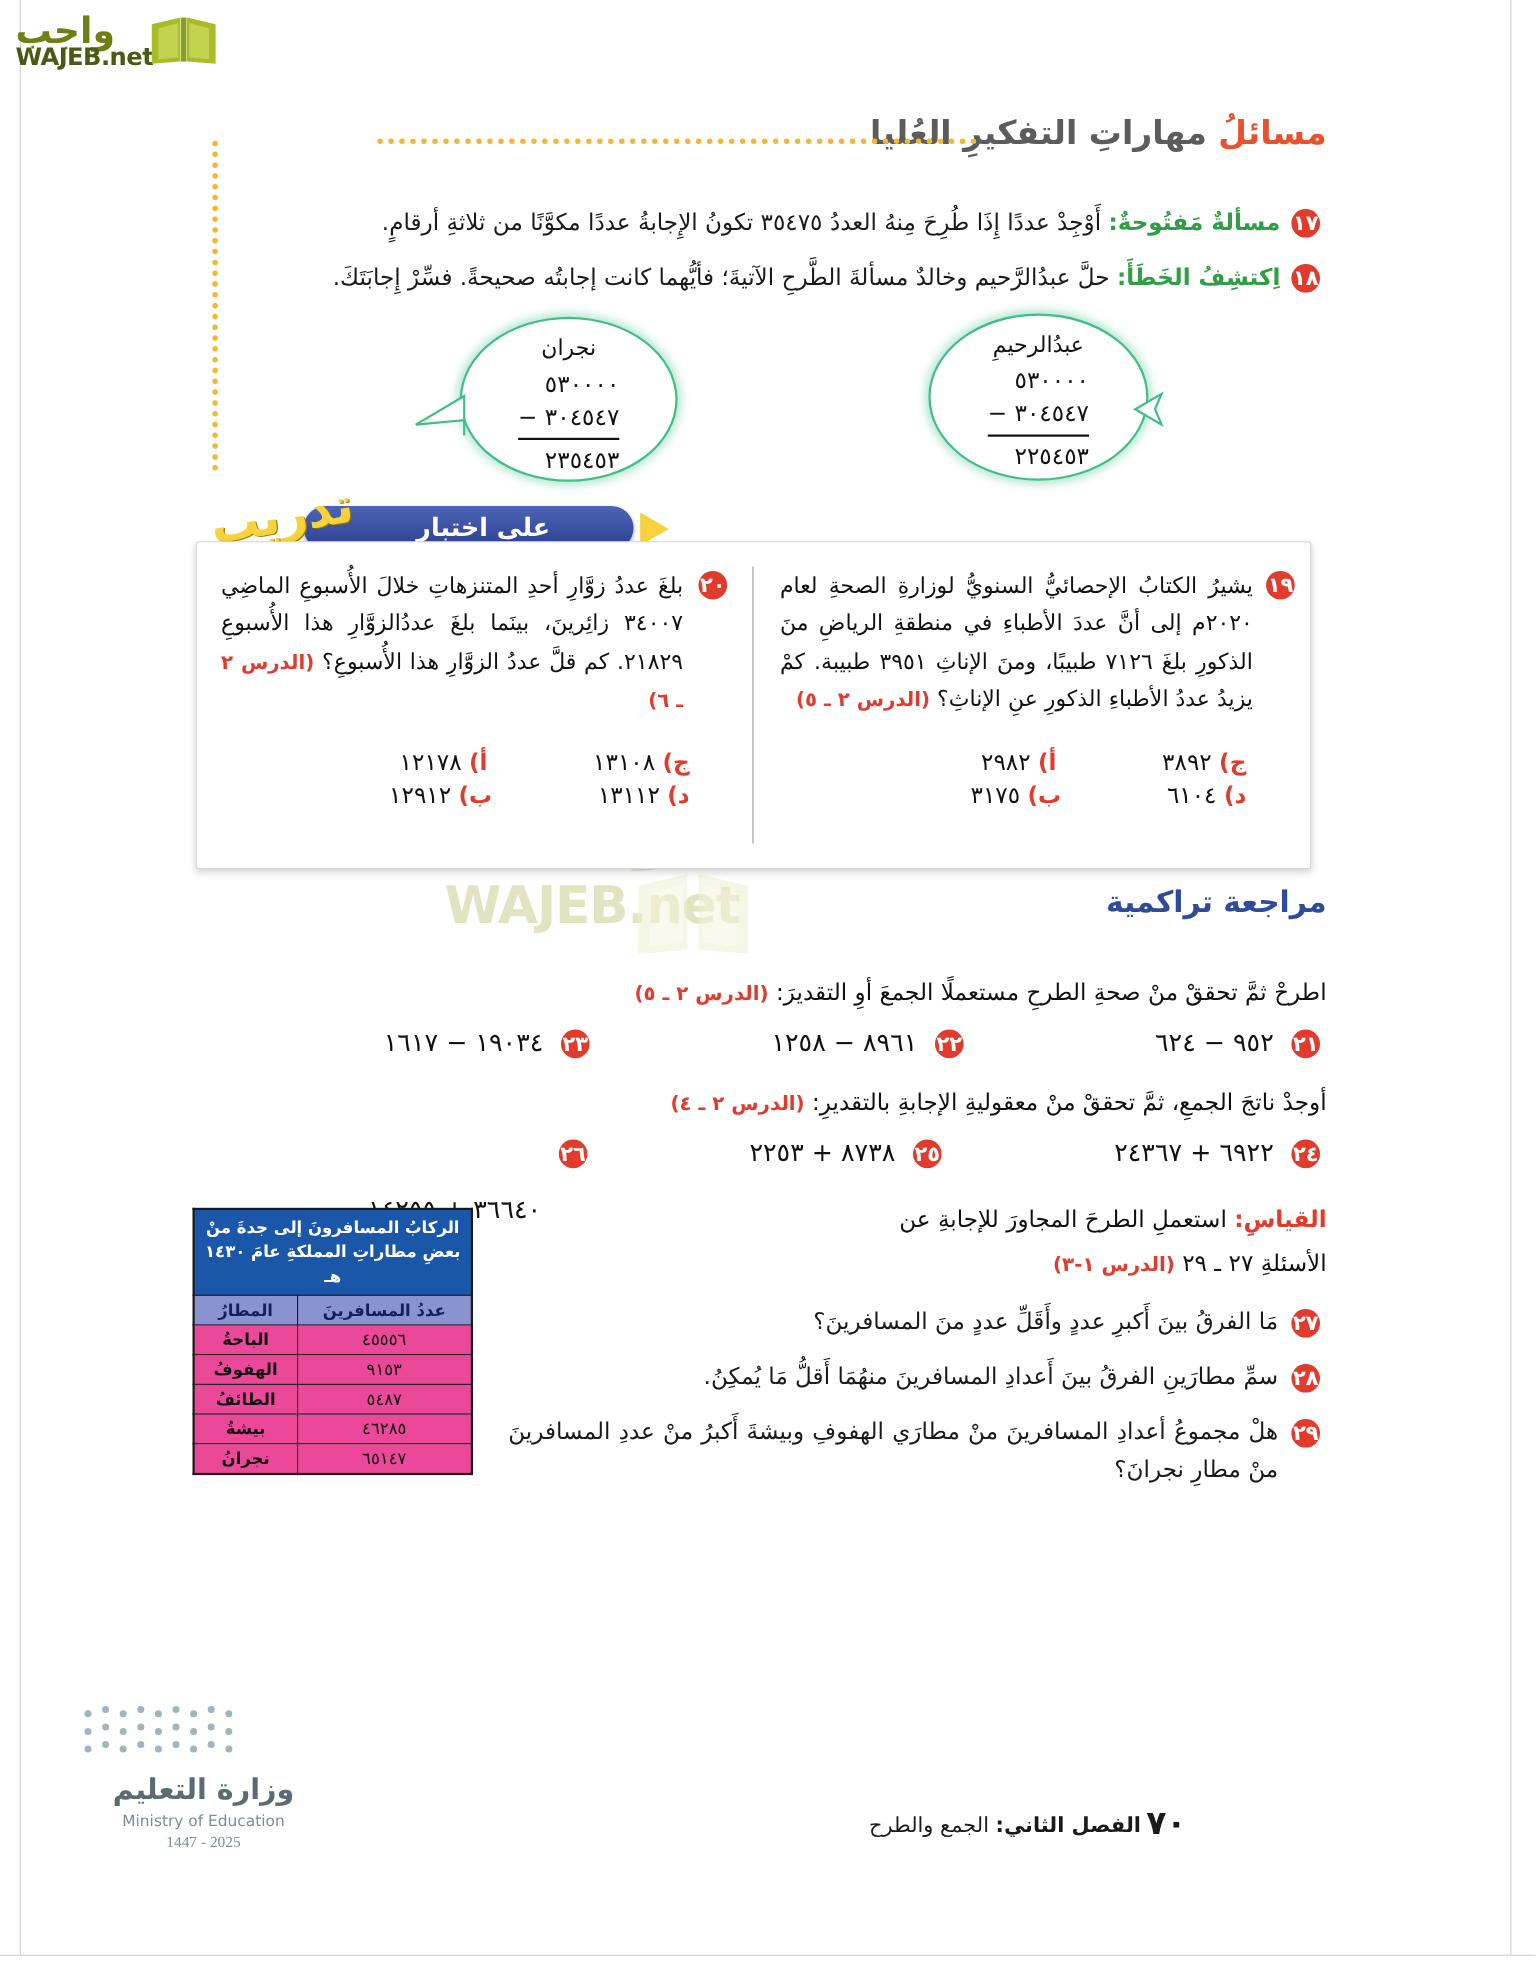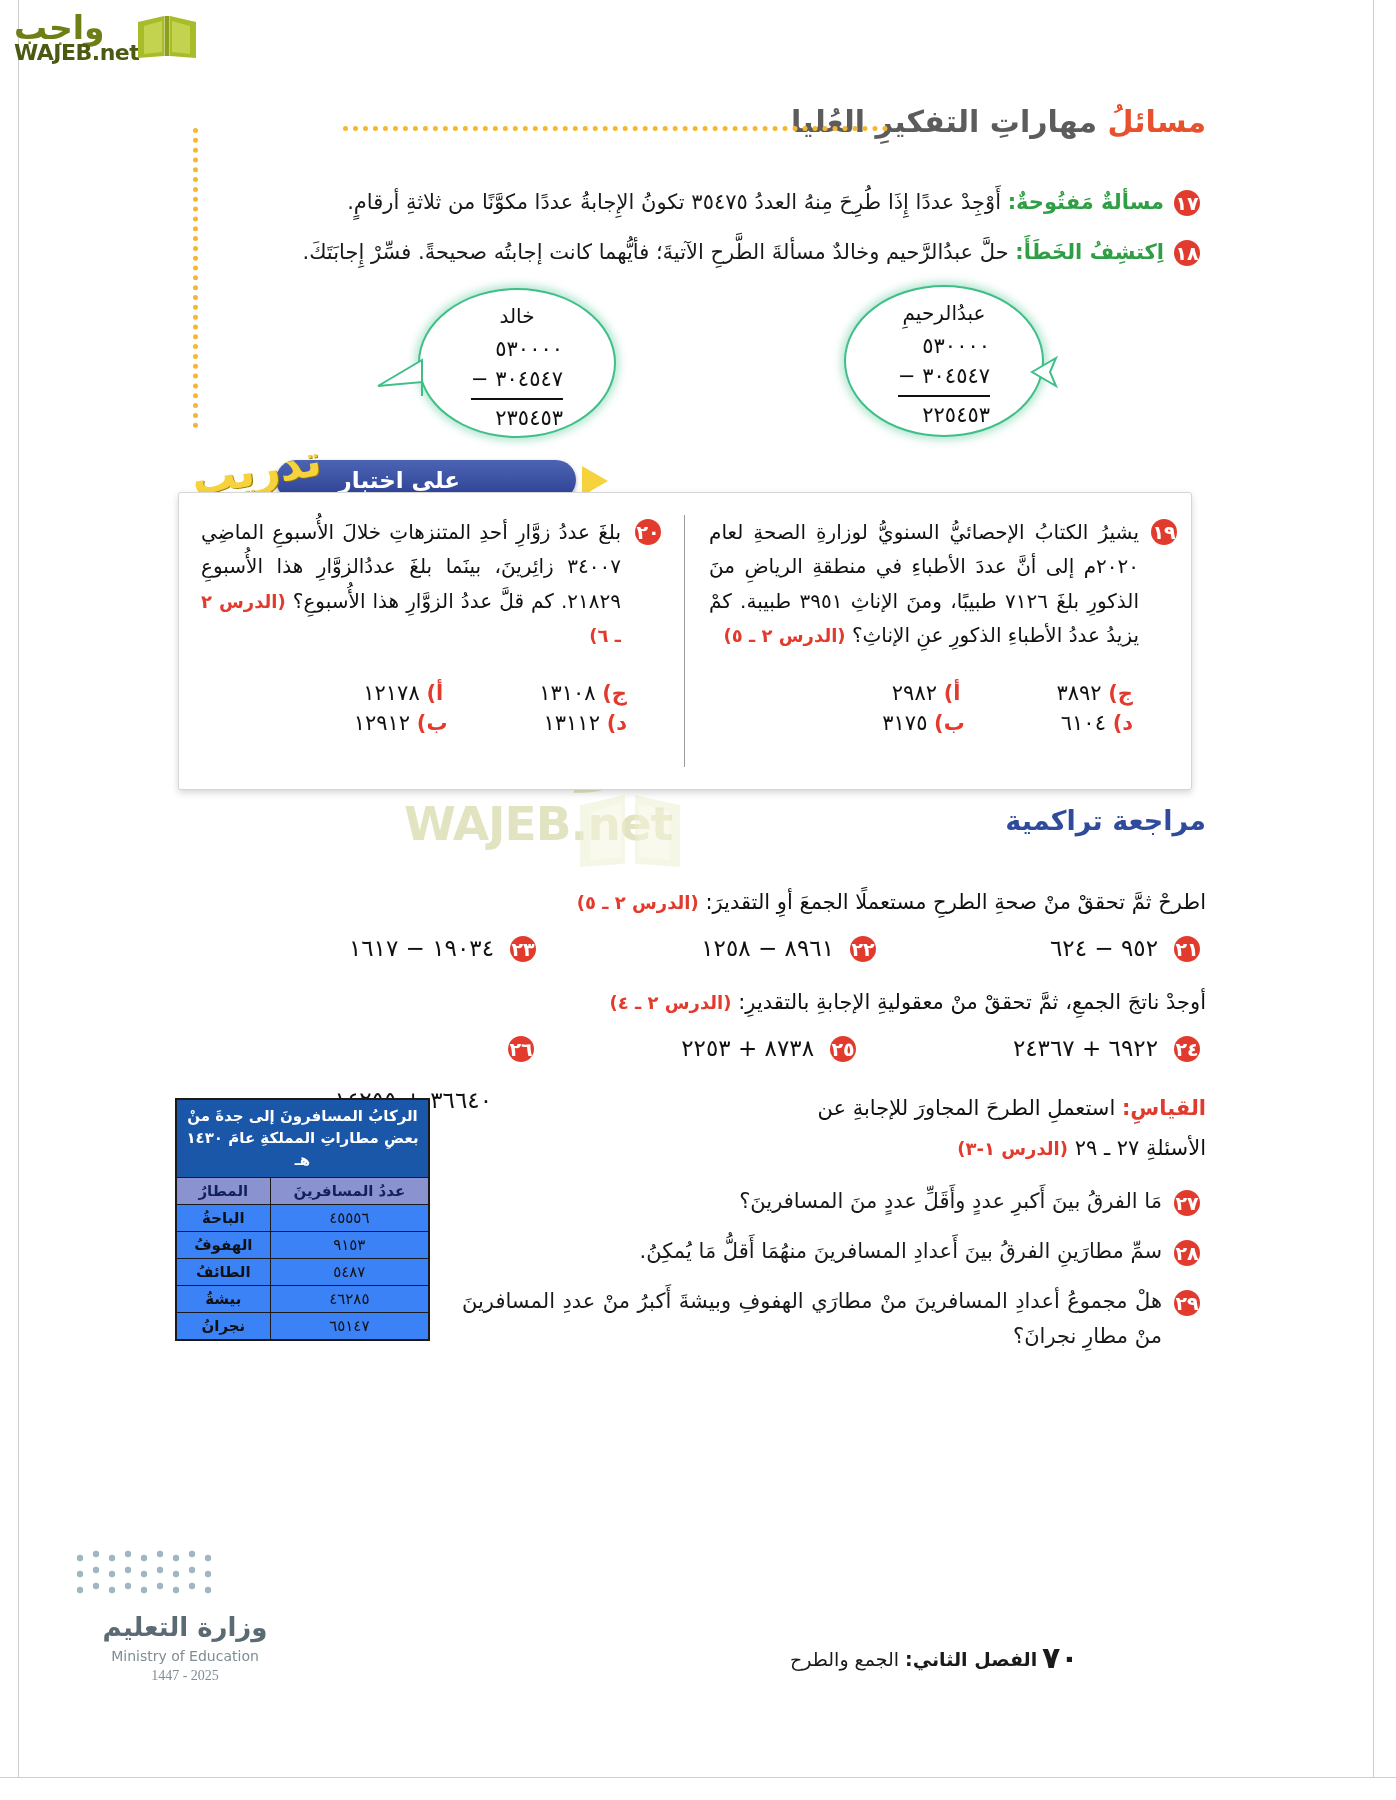--- a/index.html
+++ b/index.html
@@ -63,21 +63,21 @@
   .bub-rows{font-size:21px;color:#111;line-height:1.45;letter-spacing:1px;direction:ltr;text-align:right;}
   .bub-row{white-space:nowrap;}
   .bub-line{border-top:2px solid #111;margin:3px 0 3px 0;}
 
   
   .banner{
     position:absolute;right:820px;top:460px;width:300px;height:40px;
     background:linear-gradient(#4d64b4,#2b3f91);border-radius:20px;
     box-shadow:0 2px 4px rgba(0,0,0,.35);
     display:flex;align-items:center;justify-content:flex-start;
-    padding-right:116px;box-sizing:border-box;
+    padding-right:76px;box-sizing:border-box;
   }
   .banner-text{color:#fff;font-size:23px;font-weight:bold;}
   .banner-script{
     position:absolute;right:1075px;top:444px;font-size:44px;font-weight:bold;
     color:#f6d33c;transform:rotate(-9deg);text-shadow:1px 1px 0 #9a7b00;
     font-family:"DejaVu Sans","Liberation Sans",sans-serif;
   }
   .banner-arrow{
     position:absolute;right:788px;top:466px;width:0;height:0;
     border-top:15px solid transparent;border-bottom:15px solid transparent;
@@ -105,21 +105,21 @@
     position:absolute;right:190px;top:805px;font-size:27px;font-weight:bold;color:#2f4b9b;
   }
 
   .instr{position:absolute;font-size:21px;color:#111;}
   .exp-row{position:absolute;font-size:23px;color:#111;}
 
   
   .tbl{position:absolute;left:175px;top:1098px;width:255px;border:2px solid #1a1a1a;border-collapse:collapse;}
   .tbl .cap{background:#1a57a8;color:#fff;font-size:15px;font-weight:bold;text-align:center;padding:6px 8px;line-height:1.45;}
   .tbl th{background:#8a93cf;color:#12215e;font-size:15px;font-weight:bold;padding:4px 6px;border:1px solid #1a1a1a;text-align:center;}
-  .tbl td{font-size:15px;padding:4px 6px;border:1px solid #1a1a1a;text-align:center;color:#111;background:#3b82f6;}
+  .tbl td{font-size:15px;padding:4px 6px;border:1px solid #1a1a1a;text-align:center;color:#111;background:#ec4899;}
   .tbl td.name{font-weight:bold;}
   .moe-dots{position:absolute;left:72px;top:1548px;width:170px;height:56px;}
   .moe-ar{position:absolute;left:70px;top:1612px;width:230px;text-align:center;font-size:26px;font-weight:bold;color:#5b6b73;letter-spacing:2px;}
   .moe-en{position:absolute;left:70px;top:1648px;width:230px;text-align:center;font-size:14px;color:#7e8d95;}
   .moe-yr{position:absolute;left:70px;top:1668px;width:230px;text-align:center;font-size:14px;color:#7e8d95;font-family:Liberation Serif, serif;}
 
   .pagenum{position:absolute;left:1042px;top:1640px;font-size:30px;font-weight:bold;color:#1a1a1a;}
   .chapfoot{position:absolute;left:790px;top:1648px;font-size:19px;color:#1a1a1a;}
   .chapfoot b{font-weight:bold;}
 </style>
@@ -222,21 +222,21 @@
     <path d="M40 48 C41 22 56 14 70 14 C85 14 100 22 100 48 C99 34 90 28 70 28 C50 28 41 35 40 48 Z" fill="#1e1712"></path>
     <ellipse cx="58" cy="54" rx="4.8" ry="3.2" fill="#2a2018"></ellipse>
     <ellipse cx="82" cy="54" rx="4.8" ry="3.2" fill="#2a2018"></ellipse>
     <path d="M51 46 Q58 42 65 46" stroke="#1e1712" stroke-width="2.3" fill="none"></path>
     <path d="M75 46 Q82 42 89 46" stroke="#1e1712" stroke-width="2.3" fill="none"></path>
     <path d="M59 71 Q70 80 81 71" stroke="#9a6340" stroke-width="2.2" fill="none"></path>
   </svg>
 </div>
 
 <div class="bubble" style="left:418px;top:288px;width:198px;height:150px;">
-  <div class="bub-name">خالد</div>
+  <div class="bub-name">نجران</div>
   <div class="bub-rows">
     <div class="bub-row">٥٣٠٠٠٠</div>
     <div class="bub-row">
       <span>−</span>
       <span>٣٠٤٥٤٧</span>
     </div>
     <div class="bub-line"></div>
     <div class="bub-row">٢٣٥٤٥٣</div>
   </div>
 </div>

